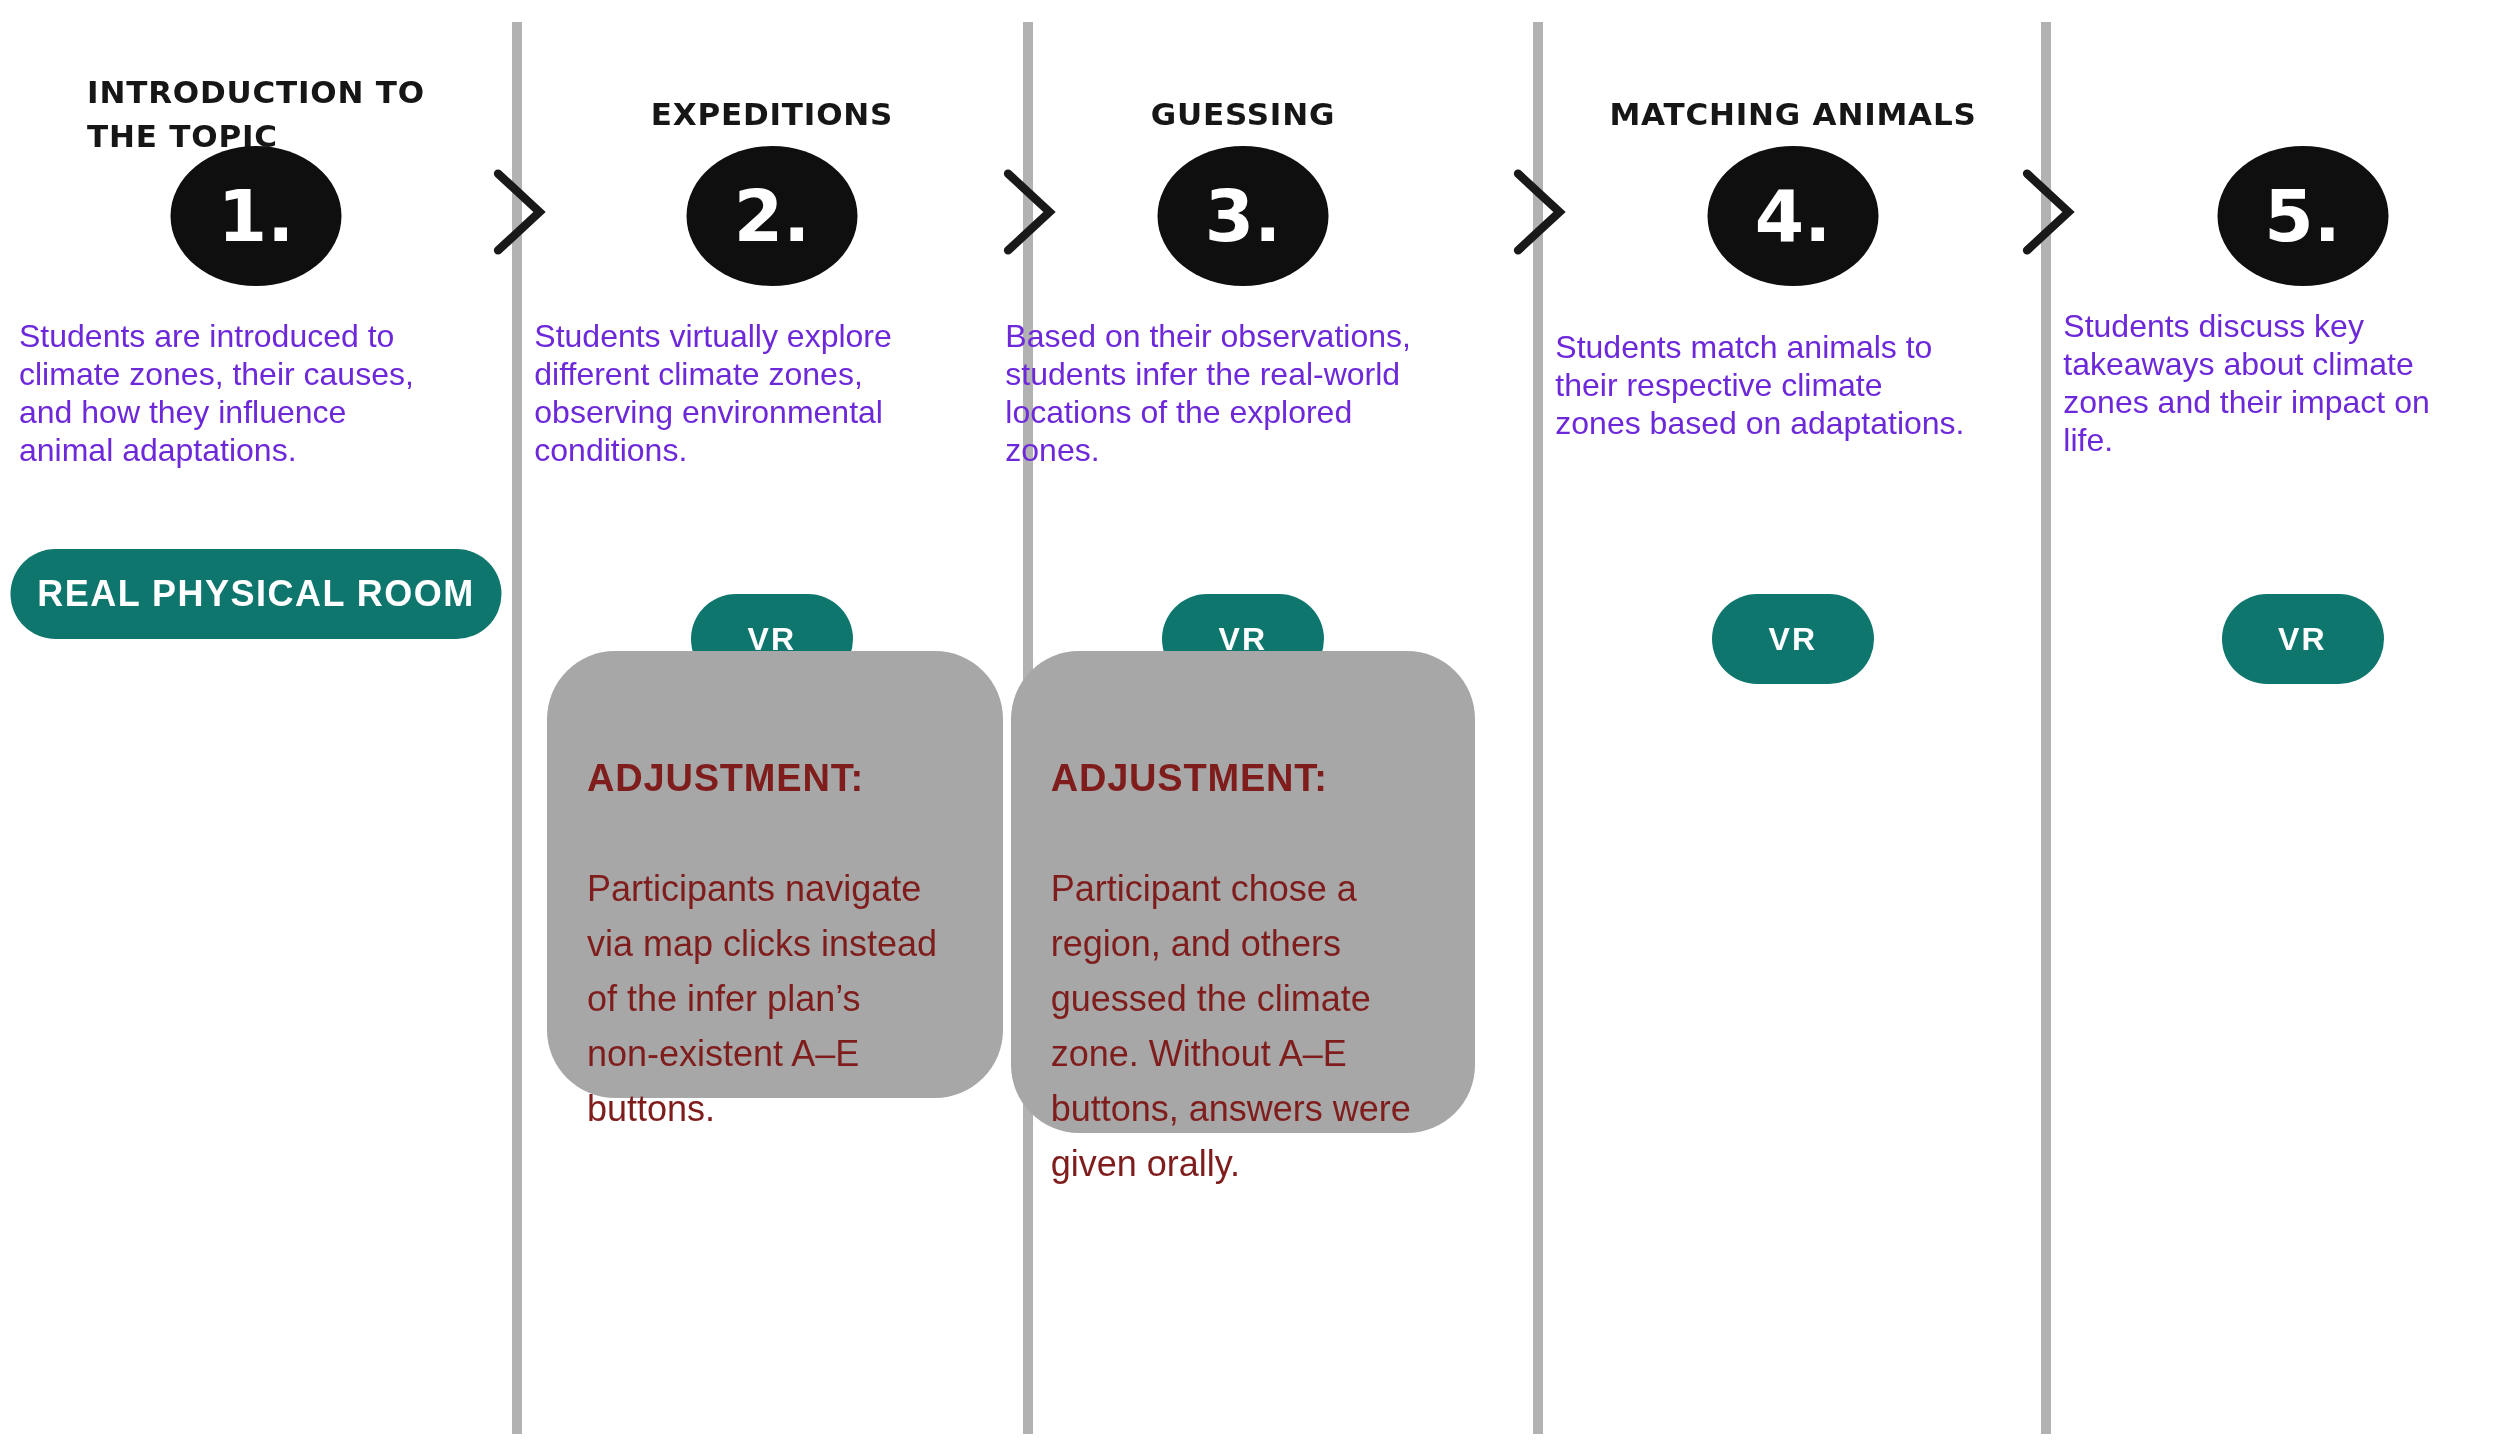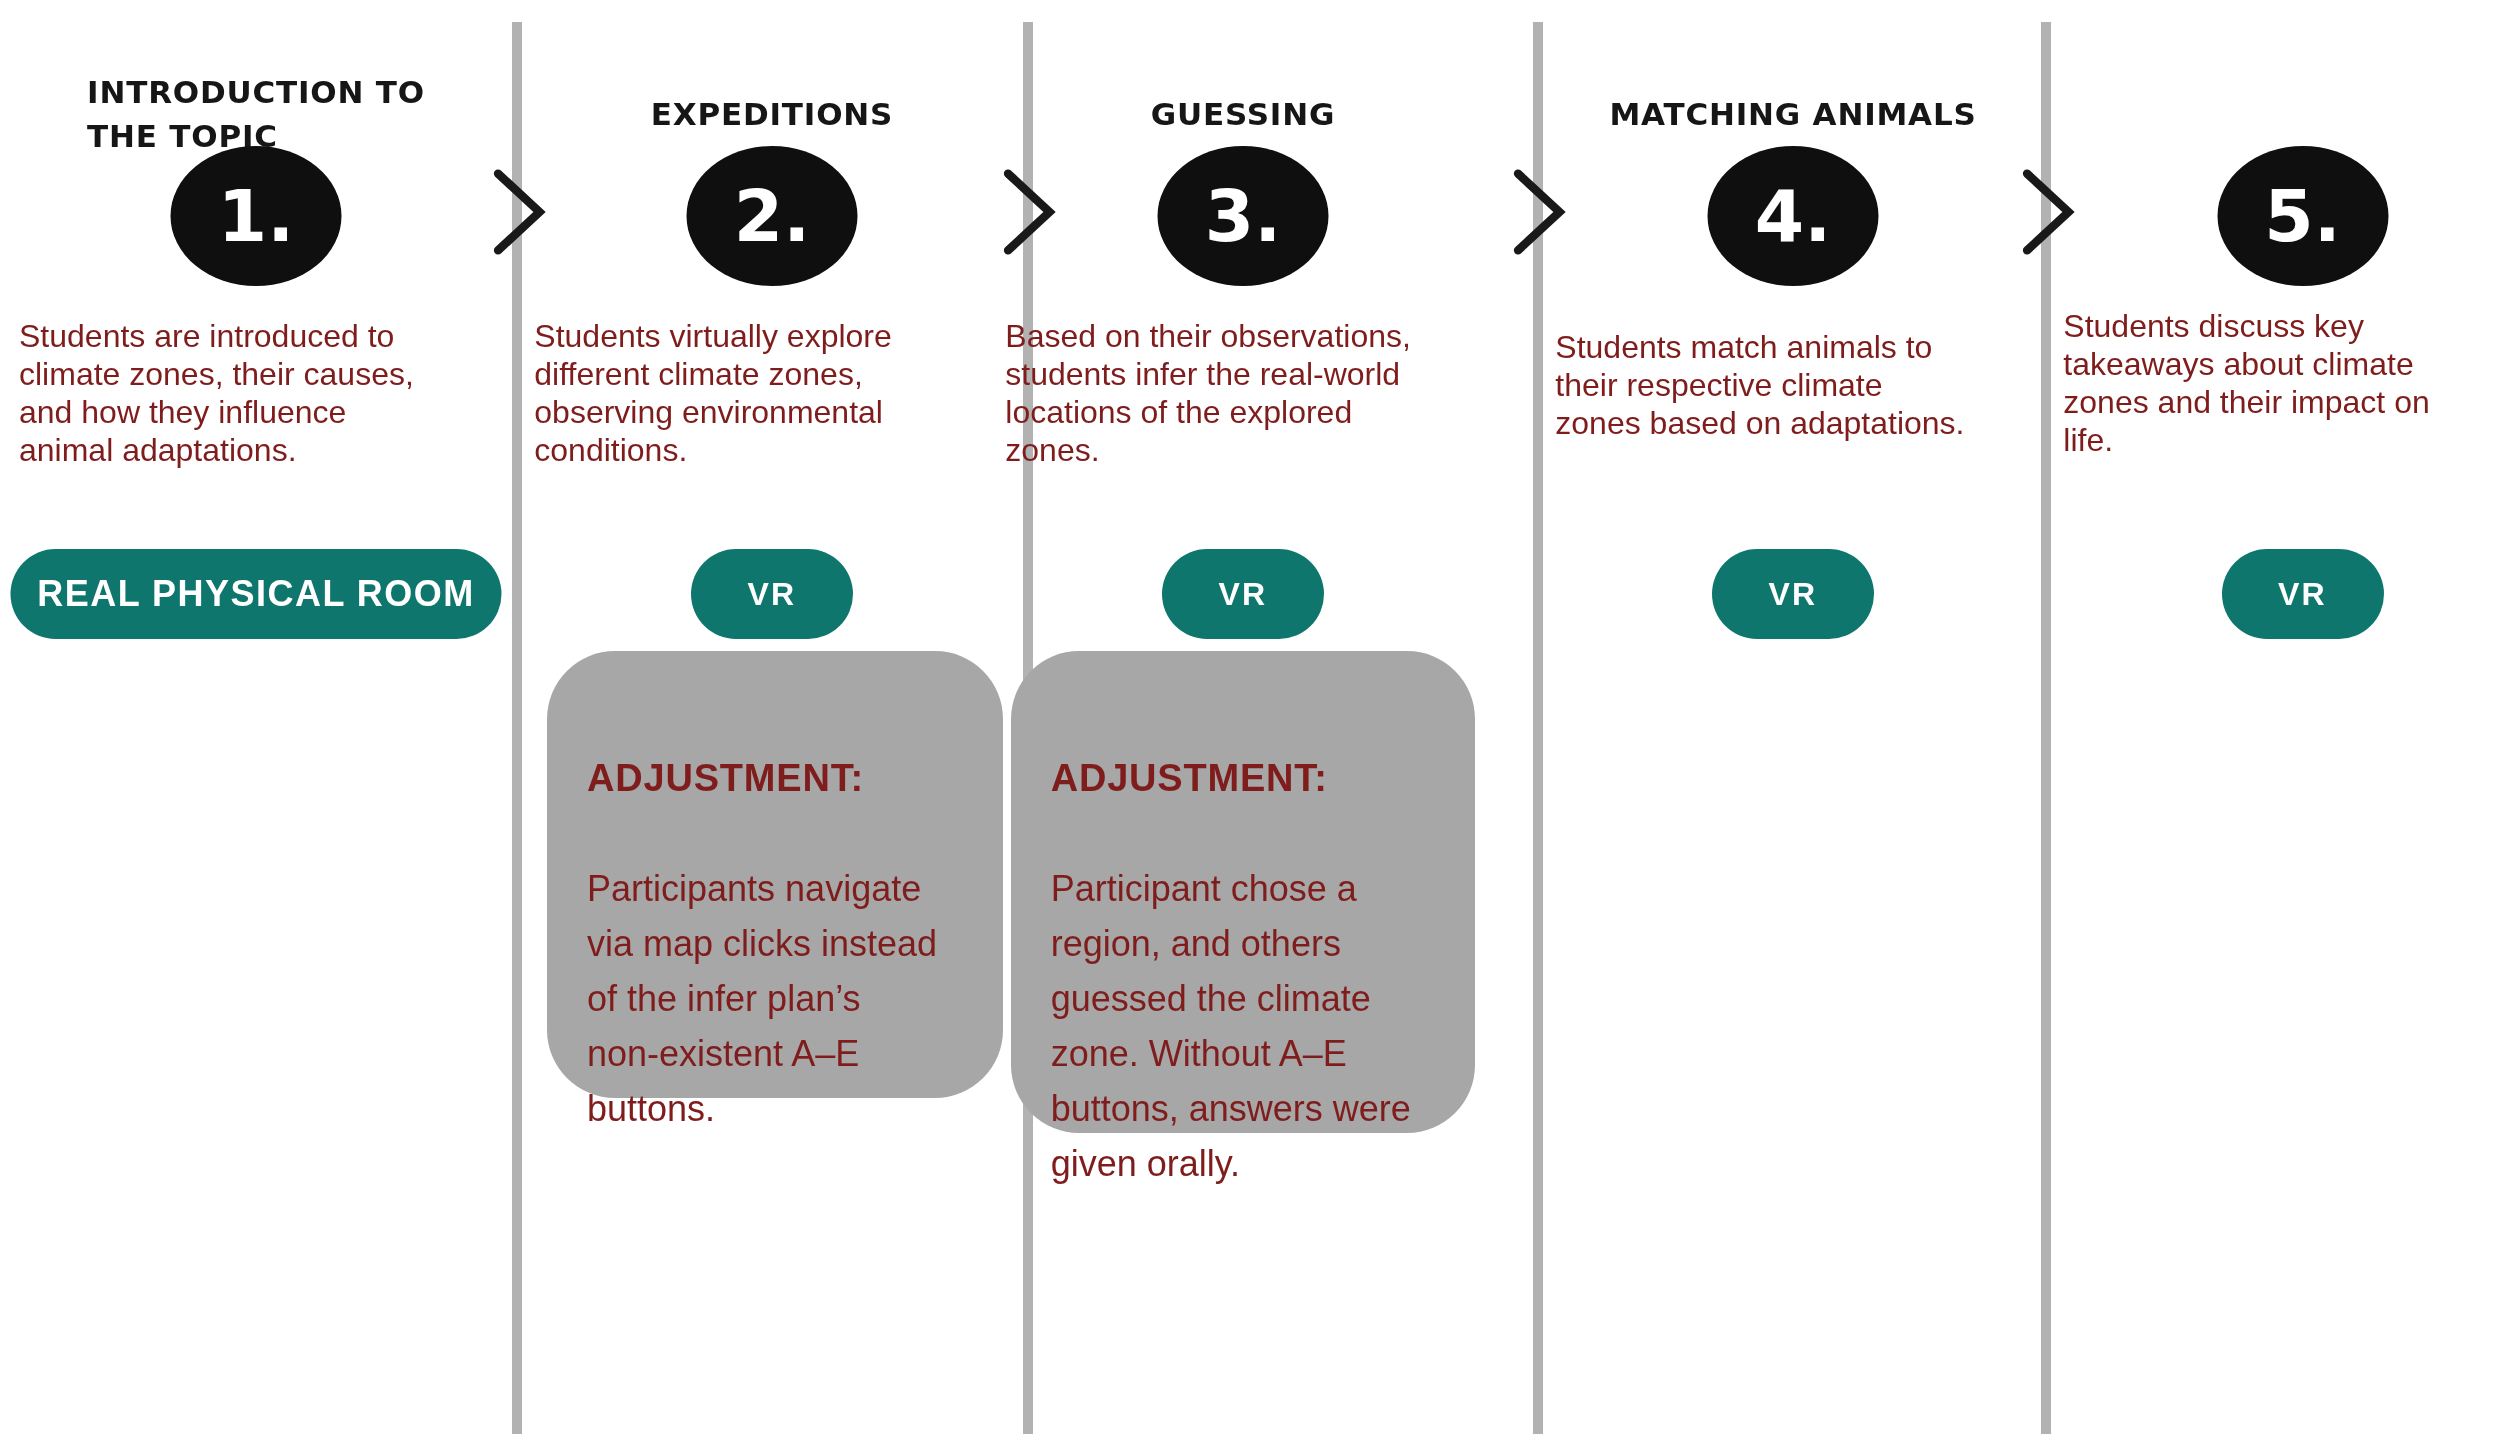--- a/index.html
+++ b/index.html
@@ -40,36 +40,36 @@
     position:absolute;top:146px;left:50%;transform:translateX(-50%);
     width:171px;height:140px;border-radius:50%;
     background:#0f0f0f;color:#ffffff;
     display:flex;align-items:center;justify-content:center;
     font-family:"DejaVu Sans",sans-serif;font-weight:bold;font-size:71px;
   }
   .c5 .circle{transform:translateX(calc(-50% + 21px));}
 
   .desc{
     position:absolute;top:317px;left:12.3px;width:472px;
-    font-size:32px;line-height:38px;color:#7f1d1d;
+    font-size:32px;line-height:38px;color:#6d28d9;
     white-space:pre-line;margin:0;
   }
   .c1 .desc{left:19px;}
   .c4 .desc{top:328px;}
   .c5 .desc{top:307px;}
 
   .badge{
     position:absolute;top:549px;height:90px;
     left:50%;transform:translateX(-50%);
     background:#0f766e;color:#ffffff;border-radius:46px;
     display:flex;align-items:center;justify-content:center;
     font-weight:bold;
   }
   .badge.room{width:491px;font-size:36px;letter-spacing:1.5px;}
-  .badge.vr{width:162px;font-size:32px;letter-spacing:2.3px;}
+  .badge.vr{width:162px;font-size:32px;letter-spacing:2.3px;margin-top:45px;}
   .c5 .badge.vr{transform:translateX(calc(-50% + 21px));}
 
   .adj{
     position:absolute;box-sizing:border-box;
     background:#a7a7a7;border-radius:68px;
     color:#7f1d1d;padding:45px 40px;
     font-size:36px;line-height:55px;white-space:pre-line;
   }
   .c2 .adj{left:25px;top:651px;width:456px;height:447px;}
   .c3 .adj{left:17.7px;top:651px;width:464px;height:482px;}

